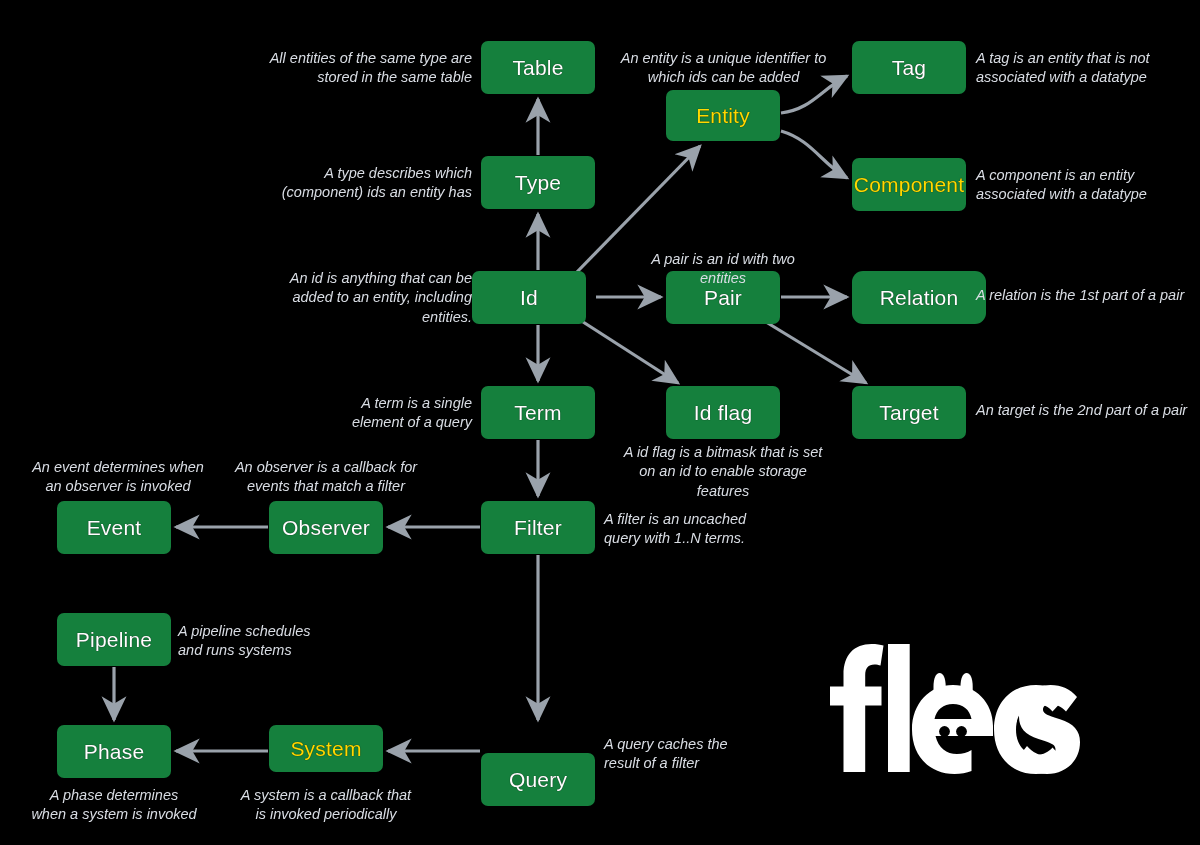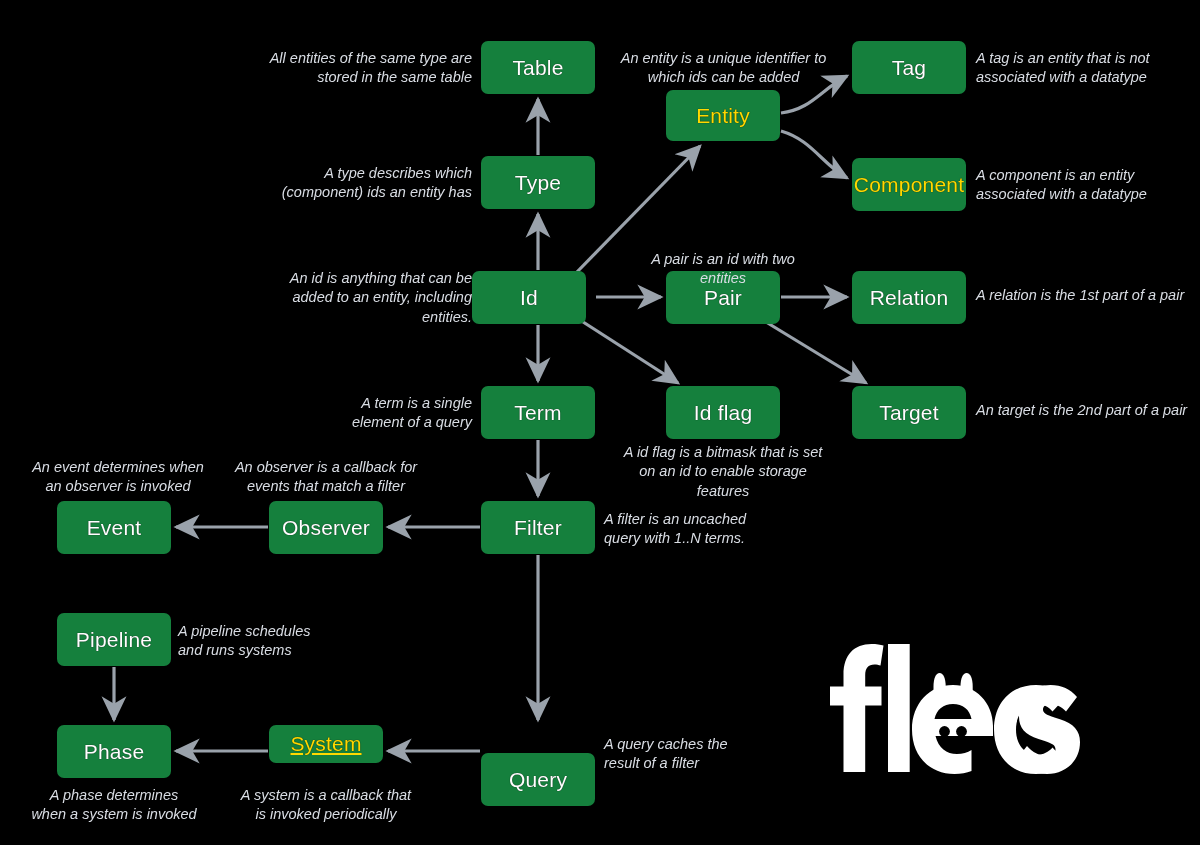--- a/index.html
+++ b/index.html
@@ -101,27 +101,27 @@
       <div class="node" style="left: 481px; top: 156px; width: 114px; height: 53px;">Type</div>
       <div class="node" style="left: 472px; top: 271px; width: 114px; height: 53px;">Id</div>
       <div class="node" style="left: 481px; top: 386px; width: 114px; height: 53px;">Term</div>
       <div class="node" style="left: 481px; top: 501px; width: 114px; height: 53px;">Filter</div>
       <div class="node" style="left: 481px; top: 725px; width: 114px; height: 53px; margin-top: 28px;">Query</div>
       <div class="node accent" style="left: 666px; top: 90px; width: 114px; height: 51px;">Entity</div>
       <div class="node" style="left: 666px; top: 271px; width: 114px; height: 53px;">Pair</div>
       <div class="node" style="left: 666px; top: 386px; width: 114px; height: 53px;">Id flag</div>
       <div class="node" style="left: 852px; top: 41px; width: 114px; height: 53px;">Tag</div>
       <div class="node accent" style="left: 852px; top: 158px; width: 114px; height: 53px;">Component</div>
-      <div class="node" style="left: 852px; top: 271px; width: 114px; height: 53px;">Relation</div>
+      <div class="node" style="left: 852px; top: 271px; width: 134px; height: 53px; border-radius: 11px;">Relation</div>
       <div class="node" style="left: 852px; top: 386px; width: 114px; height: 53px;">Target</div>
       <div class="node" style="left: 269px; top: 501px; width: 114px; height: 53px;">Observer</div>
       <div class="node" style="left: 57px; top: 501px; width: 114px; height: 53px;">Event</div>
       <div class="node" style="left: 57px; top: 613px; width: 114px; height: 53px;">Pipeline</div>
       <div class="node" style="left: 57px; top: 725px; width: 114px; height: 53px;">Phase</div>
-      <div class="node accent" style="left: 269px; top: 725px; width: 114px; height: 38px; text-decoration: underline;">System</div>
+      <div class="node accent" style="left: 269px; top: 725px; width: 114px; height: 47px;">System</div>
     </div>
 
   <div id="note-layer">
       <div class="note right" style="left: 240px; top: 49px; width: 232px;">All entities of the same type are
 stored in the same table</div>
       <div class="note right" style="left: 240px; top: 164px; width: 232px;">A type describes which
 (component) ids an entity has</div>
       <div class="note right" style="left: 240px; top: 269px; width: 232px;">An id is anything that can be
 added to an entity, including
 entities.</div>

